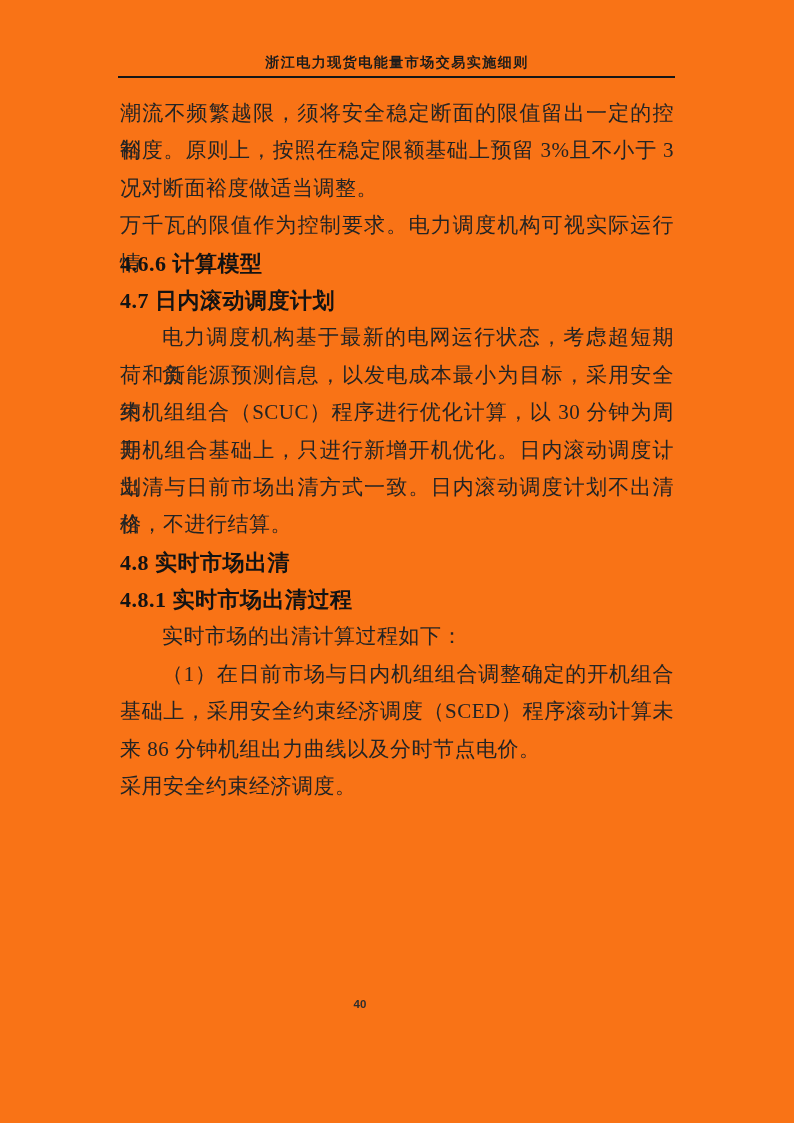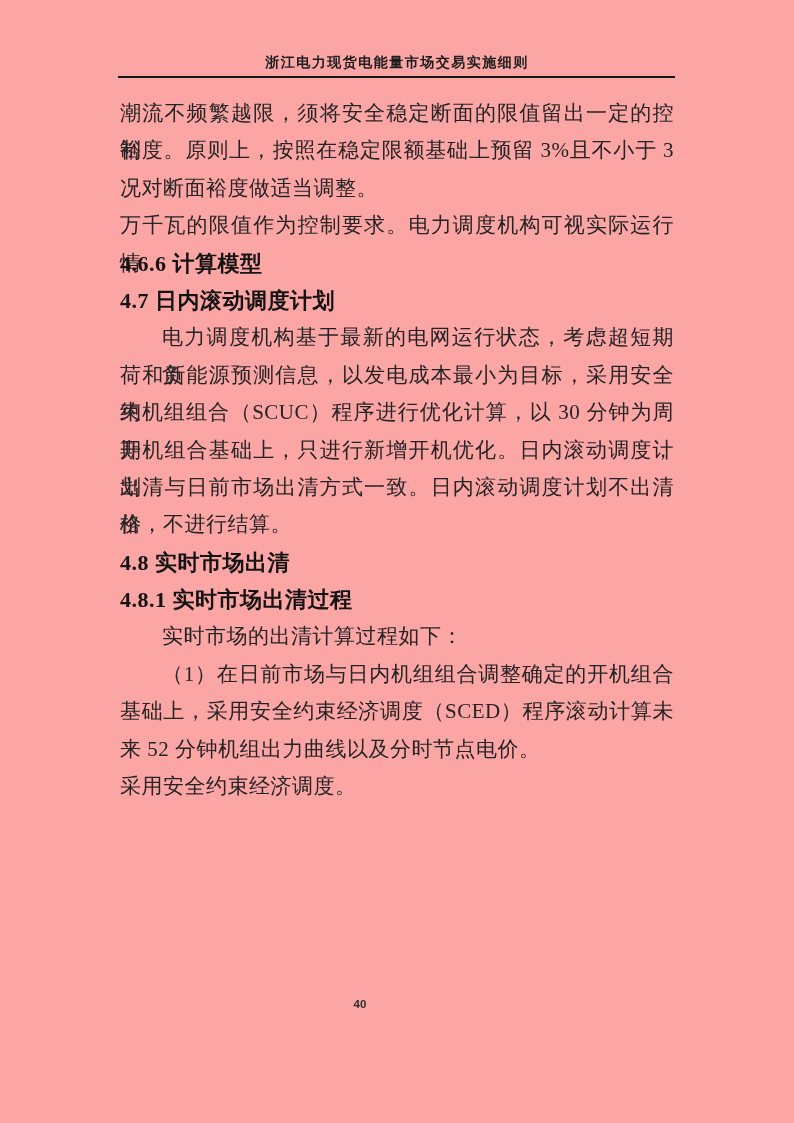--- a/index.html
+++ b/index.html
@@ -4,21 +4,21 @@
 <style>
   html, body {
     margin: 0;
     padding: 0;
     background: #ffffff;
   }
   .page {
     position: relative;
     width: 794px;
     height: 1123px;
-    background: #fca5a5;
+    background: #f97316;
     overflow: hidden;
     font-family: "Liberation Serif", "DejaVu Serif", serif;
     color: #222222;
   }
   
   .header-title {
     position: absolute;
     top: 54px;
     left: 0;
     width: 794px;
@@ -123,21 +123,21 @@
       <div class="ln hd">4.8.1 实时市场出清过程</div>
     </div>
 
     <div>
       <div class="ln ind">实时市场的出清计算过程如下：</div>
     </div>
 
     <div>
       <div class="ln jf ind">（1）在日前市场与日内机组组合调整确定的开机组合</div>
       <div class="ln jf">基础上，采用安全约束经济调度（SCED）程序滚动计算未</div>
-      <div class="ln">来 52 分钟机组出力曲线以及分时节点电价。</div>
+      <div class="ln">来 86 分钟机组出力曲线以及分时节点电价。</div>
     </div>
 
     <div>
       <div class="ln">采用安全约束经济调度。</div>
     </div>
 
   </div>
 
   <div class="page-number">40</div>
 

